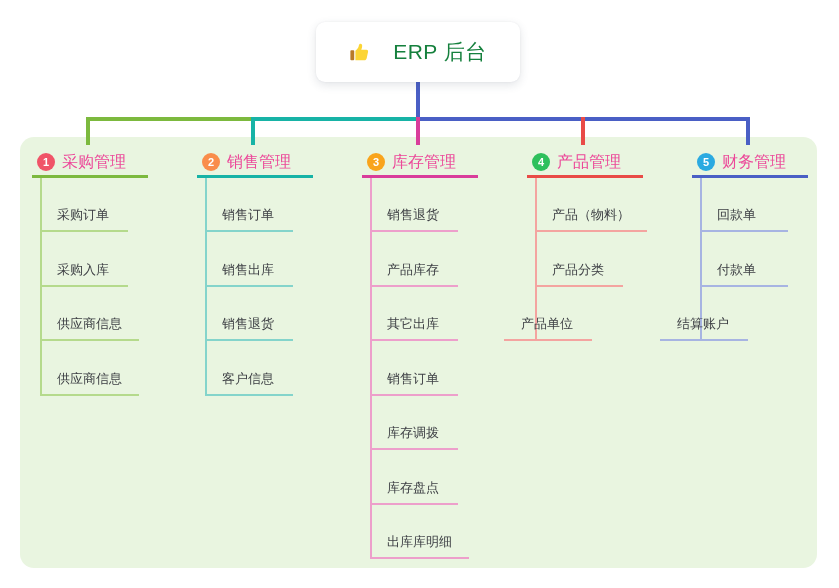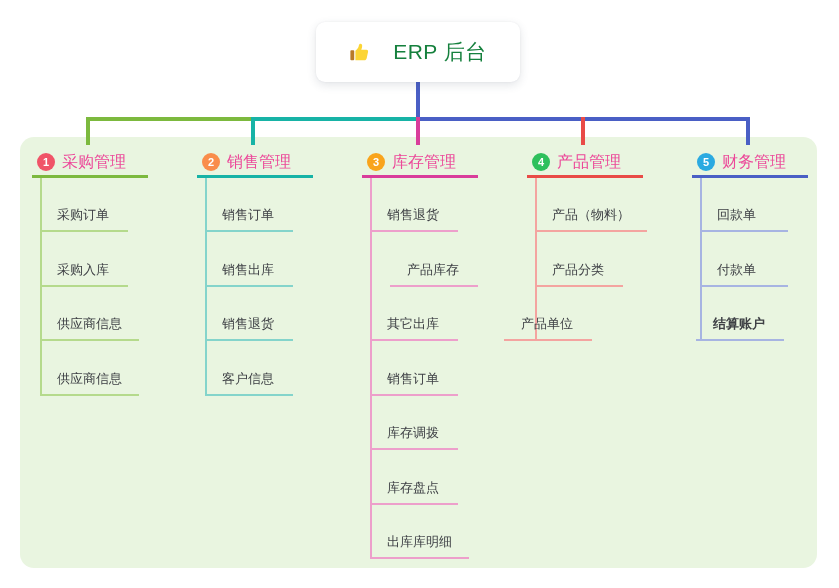--- a/index.html
+++ b/index.html
@@ -80,21 +80,21 @@
       <div class="child-node" style="left: 205px; top: 258.5px; border-bottom: 2px solid rgb(132, 212, 203);">销售出库</div>
       <div class="child-node" style="left: 205px; top: 313px; border-bottom: 2px solid rgb(132, 212, 203);">销售退货</div>
       <div class="child-node" style="left: 205px; top: 367.5px; border-bottom: 2px solid rgb(132, 212, 203);">客户信息</div>
       <div class="branch-header" style="left: 367px; top: 149px;">
         <span class="badge" style="background: rgb(249, 164, 28);">3</span>
         <span class="branch-title">库存管理</span>
       </div>
       <div class="line" style="left: 362px; top: 175px; width: 116px; height: 3px; background: rgb(217, 61, 155);"></div>
       <div class="line" style="left: 370px; top: 178px; width: 2px; height: 381px; background: rgb(237, 159, 203);"></div>
       <div class="child-node" style="left: 370px; top: 204px; border-bottom: 2px solid rgb(237, 159, 203);">销售退货</div>
-      <div class="child-node" style="left: 370px; top: 258.5px; border-bottom: 2px solid rgb(237, 159, 203); margin-left: 20px;">产品库存</div>
+      <div class="child-node" style="left: 370px; top: 258.5px; border-bottom: 2px solid rgb(237, 159, 203);">产品库存</div>
       <div class="child-node" style="left: 370px; top: 313px; border-bottom: 2px solid rgb(237, 159, 203);">其它出库</div>
       <div class="child-node" style="left: 370px; top: 367.5px; border-bottom: 2px solid rgb(237, 159, 203);">销售订单</div>
       <div class="child-node" style="left: 370px; top: 422px; border-bottom: 2px solid rgb(237, 159, 203);">库存调拨</div>
       <div class="child-node" style="left: 370px; top: 476.5px; border-bottom: 2px solid rgb(237, 159, 203);">库存盘点</div>
       <div class="child-node" style="left: 370px; top: 531px; border-bottom: 2px solid rgb(237, 159, 203); text-align: right;">出库库明细</div>
       <div class="branch-header" style="left: 532px; top: 149px;">
         <span class="badge" style="background: rgb(46, 192, 92);">4</span>
         <span class="branch-title">产品管理</span>
       </div>
       <div class="line" style="left: 527px; top: 175px; width: 116px; height: 3px; background: rgb(233, 75, 71);"></div>
@@ -103,15 +103,15 @@
       <div class="child-node" style="left: 535px; top: 258.5px; border-bottom: 2px solid rgb(244, 164, 160);">产品分类</div>
       <div class="child-node" style="left: 504px; top: 313px; border-bottom: 2px solid rgb(244, 164, 160);">产品单位</div>
       <div class="branch-header" style="left: 697px; top: 149px;">
         <span class="badge" style="background: rgb(43, 170, 225);">5</span>
         <span class="branch-title">财务管理</span>
       </div>
       <div class="line" style="left: 692px; top: 175px; width: 116px; height: 3px; background: rgb(74, 95, 197);"></div>
       <div class="line" style="left: 700px; top: 178px; width: 2px; height: 163px; background: rgb(167, 180, 226);"></div>
       <div class="child-node" style="left: 700px; top: 204px; border-bottom: 2px solid rgb(167, 180, 226);">回款单</div>
       <div class="child-node" style="left: 700px; top: 258.5px; border-bottom: 2px solid rgb(167, 180, 226);">付款单</div>
-      <div class="child-node" style="left: 696px; top: 313px; border-bottom: 2px solid rgb(167, 180, 226); font-weight: bold;">结算账户</div>
+      <div class="child-node" style="left: 660px; top: 313px; border-bottom: 2px solid rgb(167, 180, 226);">结算账户</div>
     </div>
 </div>
 
 </body></html>

